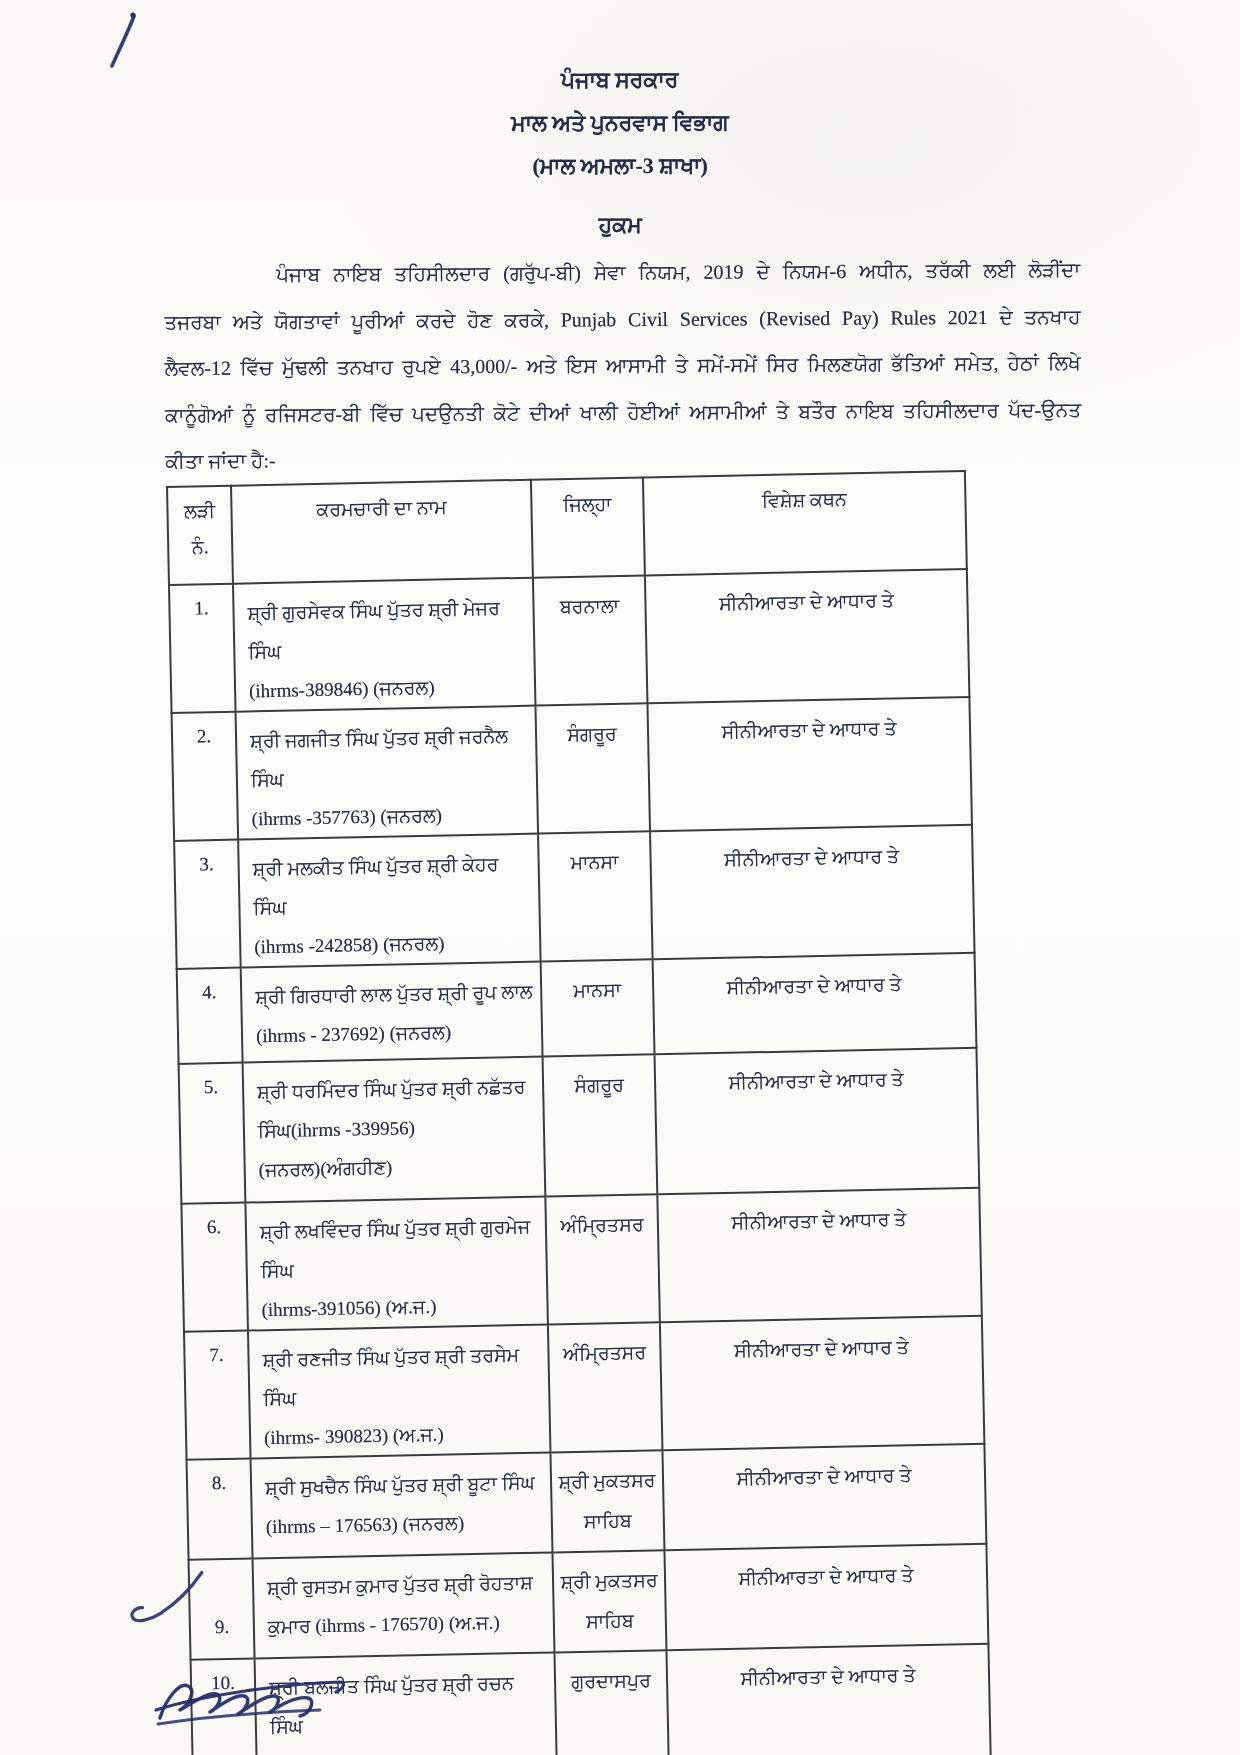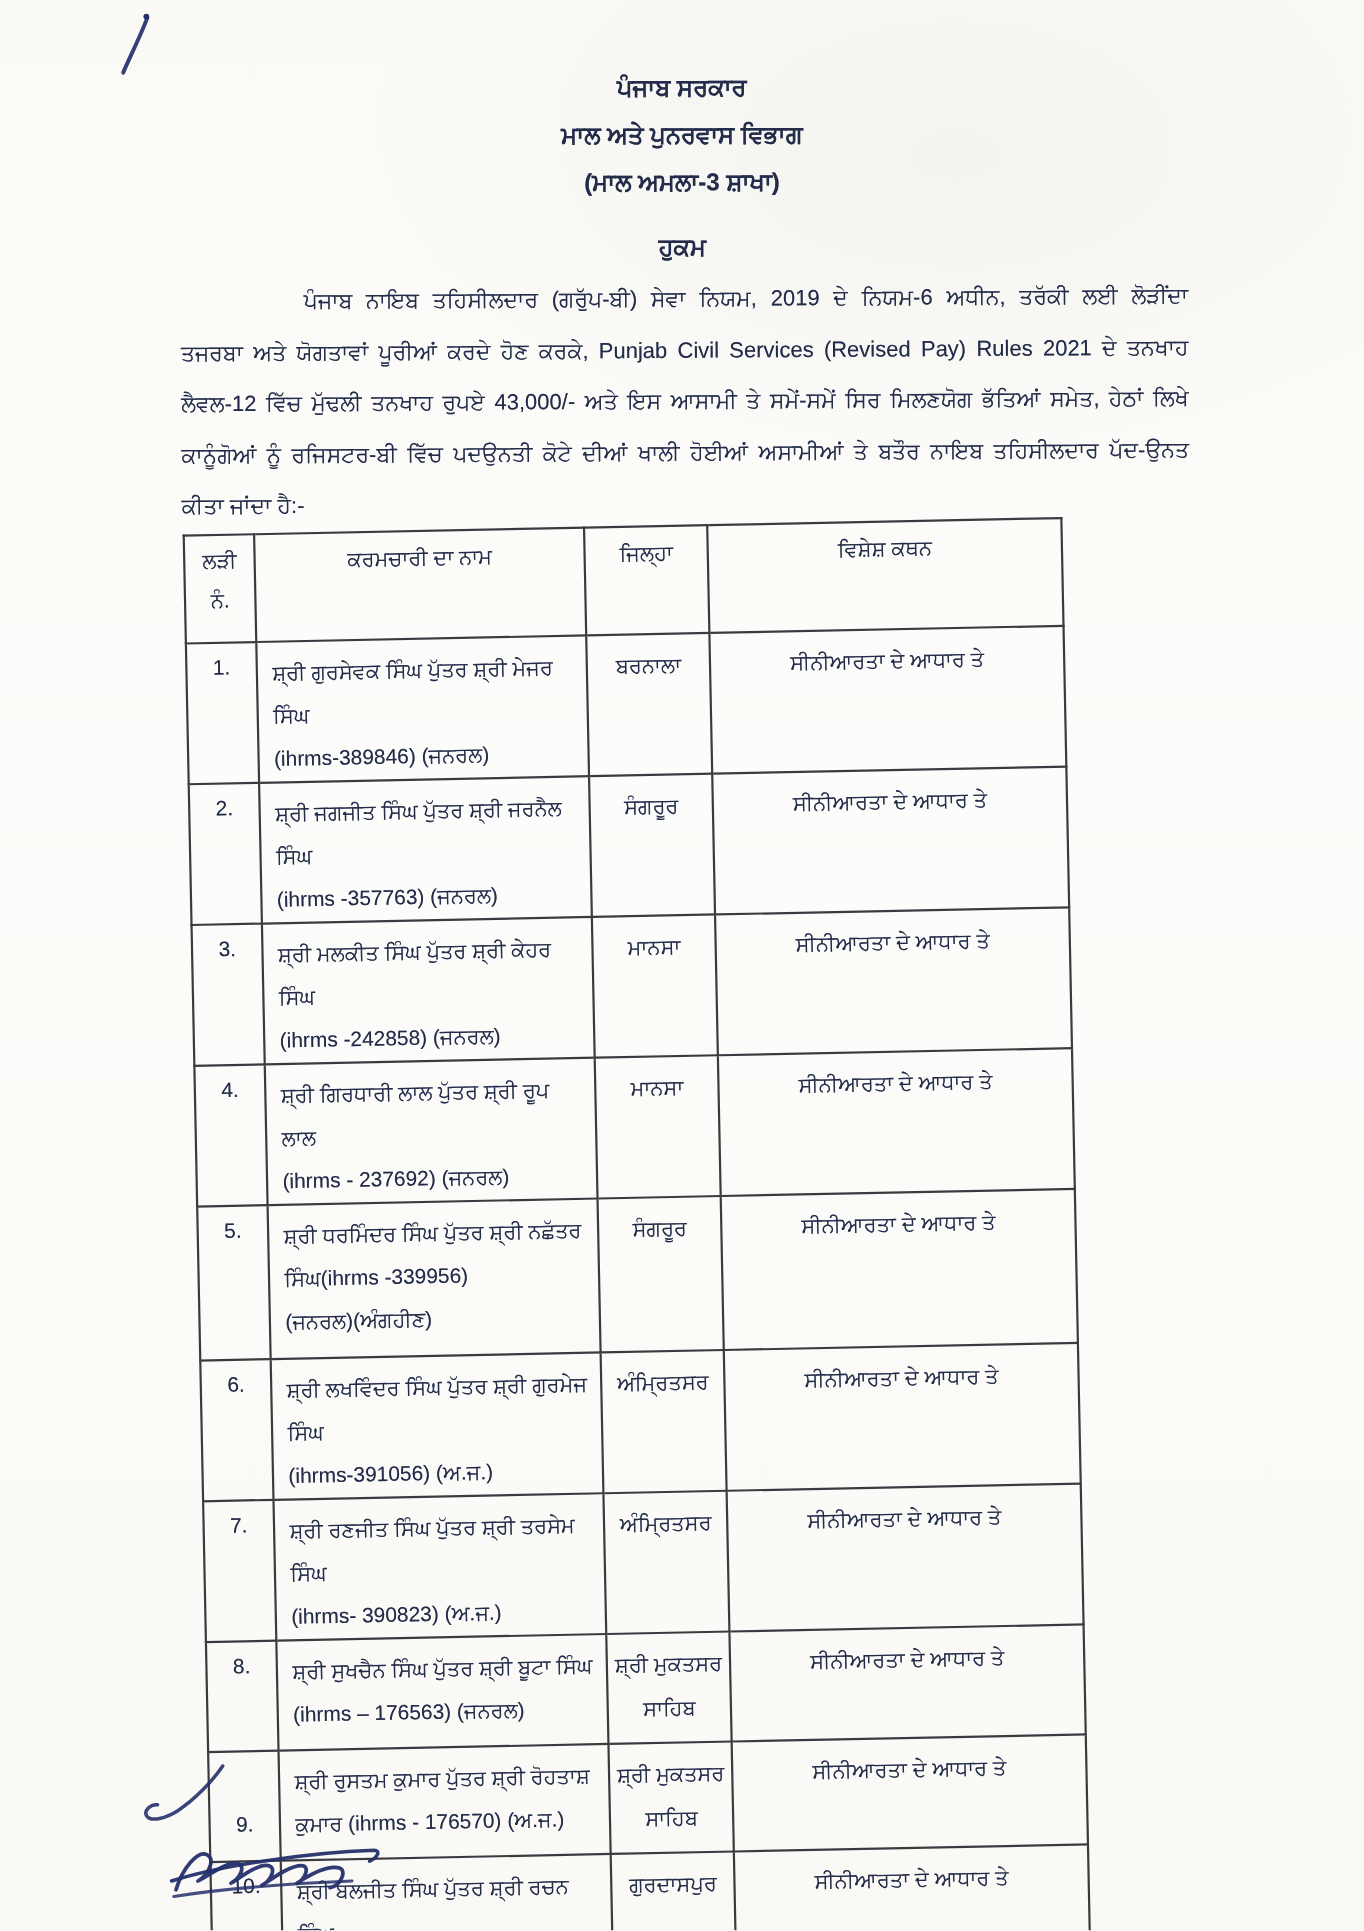--- a/index.html
+++ b/index.html
@@ -3,21 +3,21 @@
 <meta charset="utf-8">
 <style>
   html,body{margin:0;padding:0;}
   .page{
     position:relative;
     width:1240px;height:1755px;
     background:
       radial-gradient(ellipse 900px 500px at 70% 8%, rgba(230,230,224,.35), rgba(0,0,0,0) 60%),
       linear-gradient(180deg,#fbfaf7 0%,#fcfcfa 40%,#faf9f6 100%);
     overflow:hidden;
-    font-family:Liberation Sans, sans-serif;
+    font-family:Liberation Serif, serif;
     color:#232c4a;
   }
   .doc-header{
     position:absolute;left:164px;top:58px;width:912px;
     text-align:center;
     font-weight:bold;
     transform:rotate(-0.2deg);
   }
   .h1{font-size:22px;line-height:43px;text-shadow:0 0 .5px rgba(35,44,74,.55);}
   .h2{font-size:22px;line-height:40px;margin-top:18px;text-shadow:0 0 .5px rgba(35,44,74,.55);}

